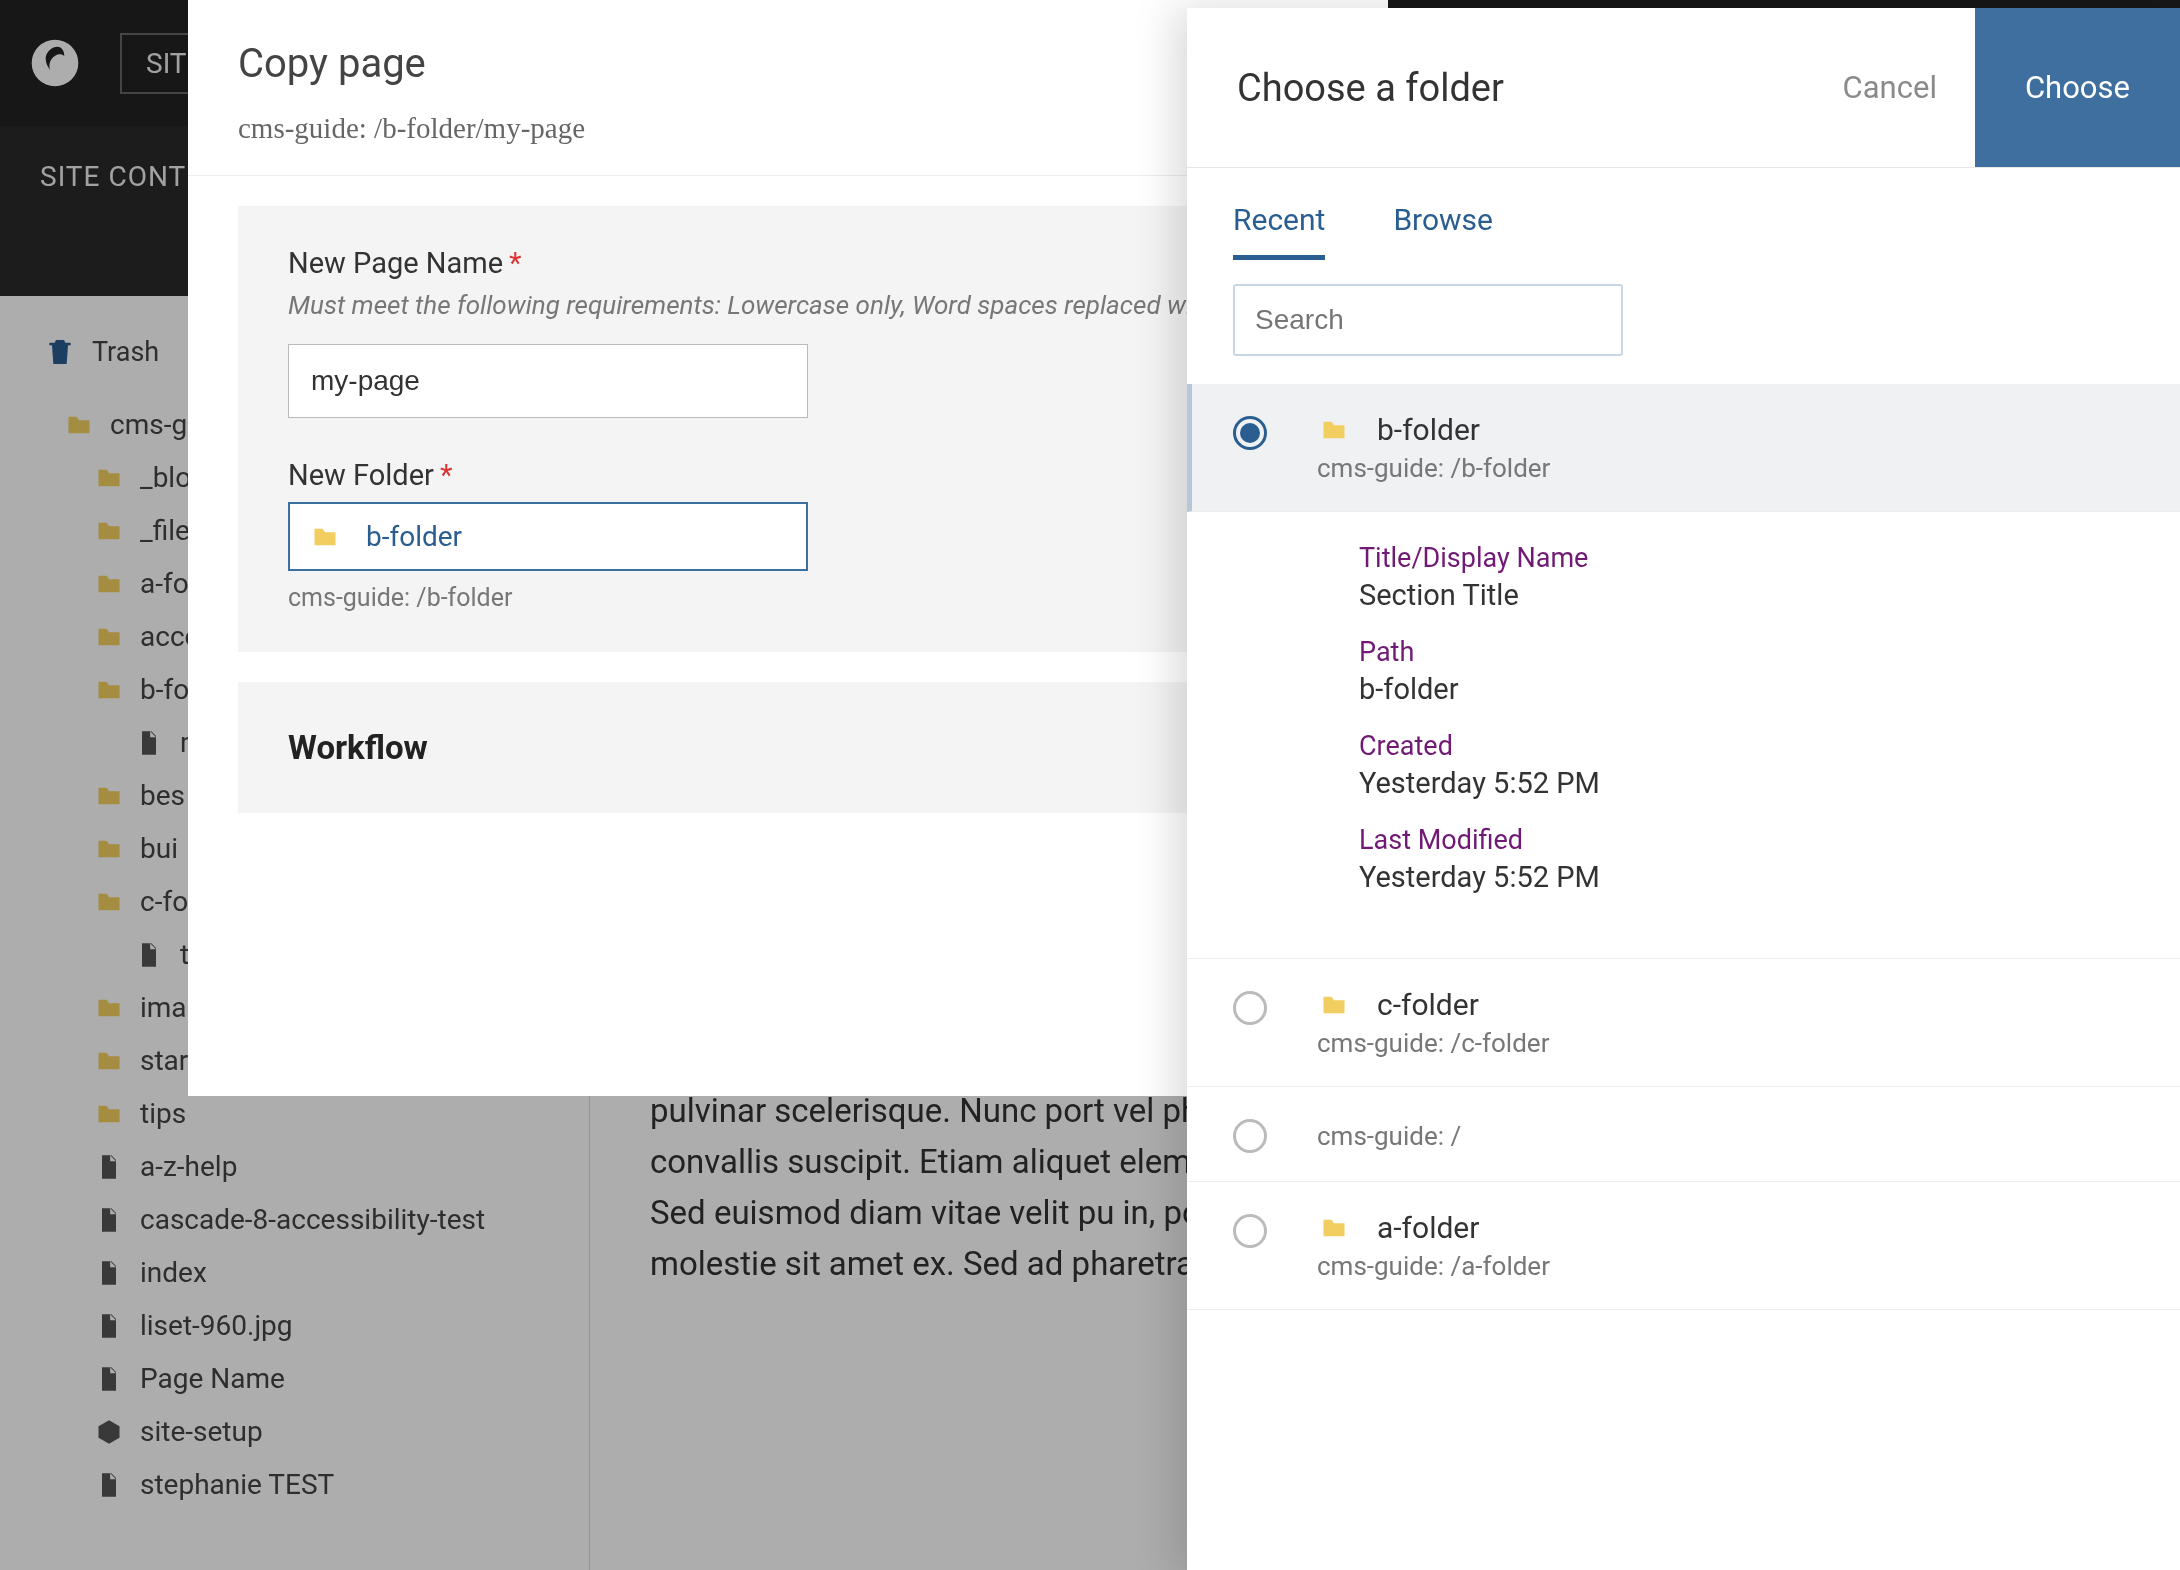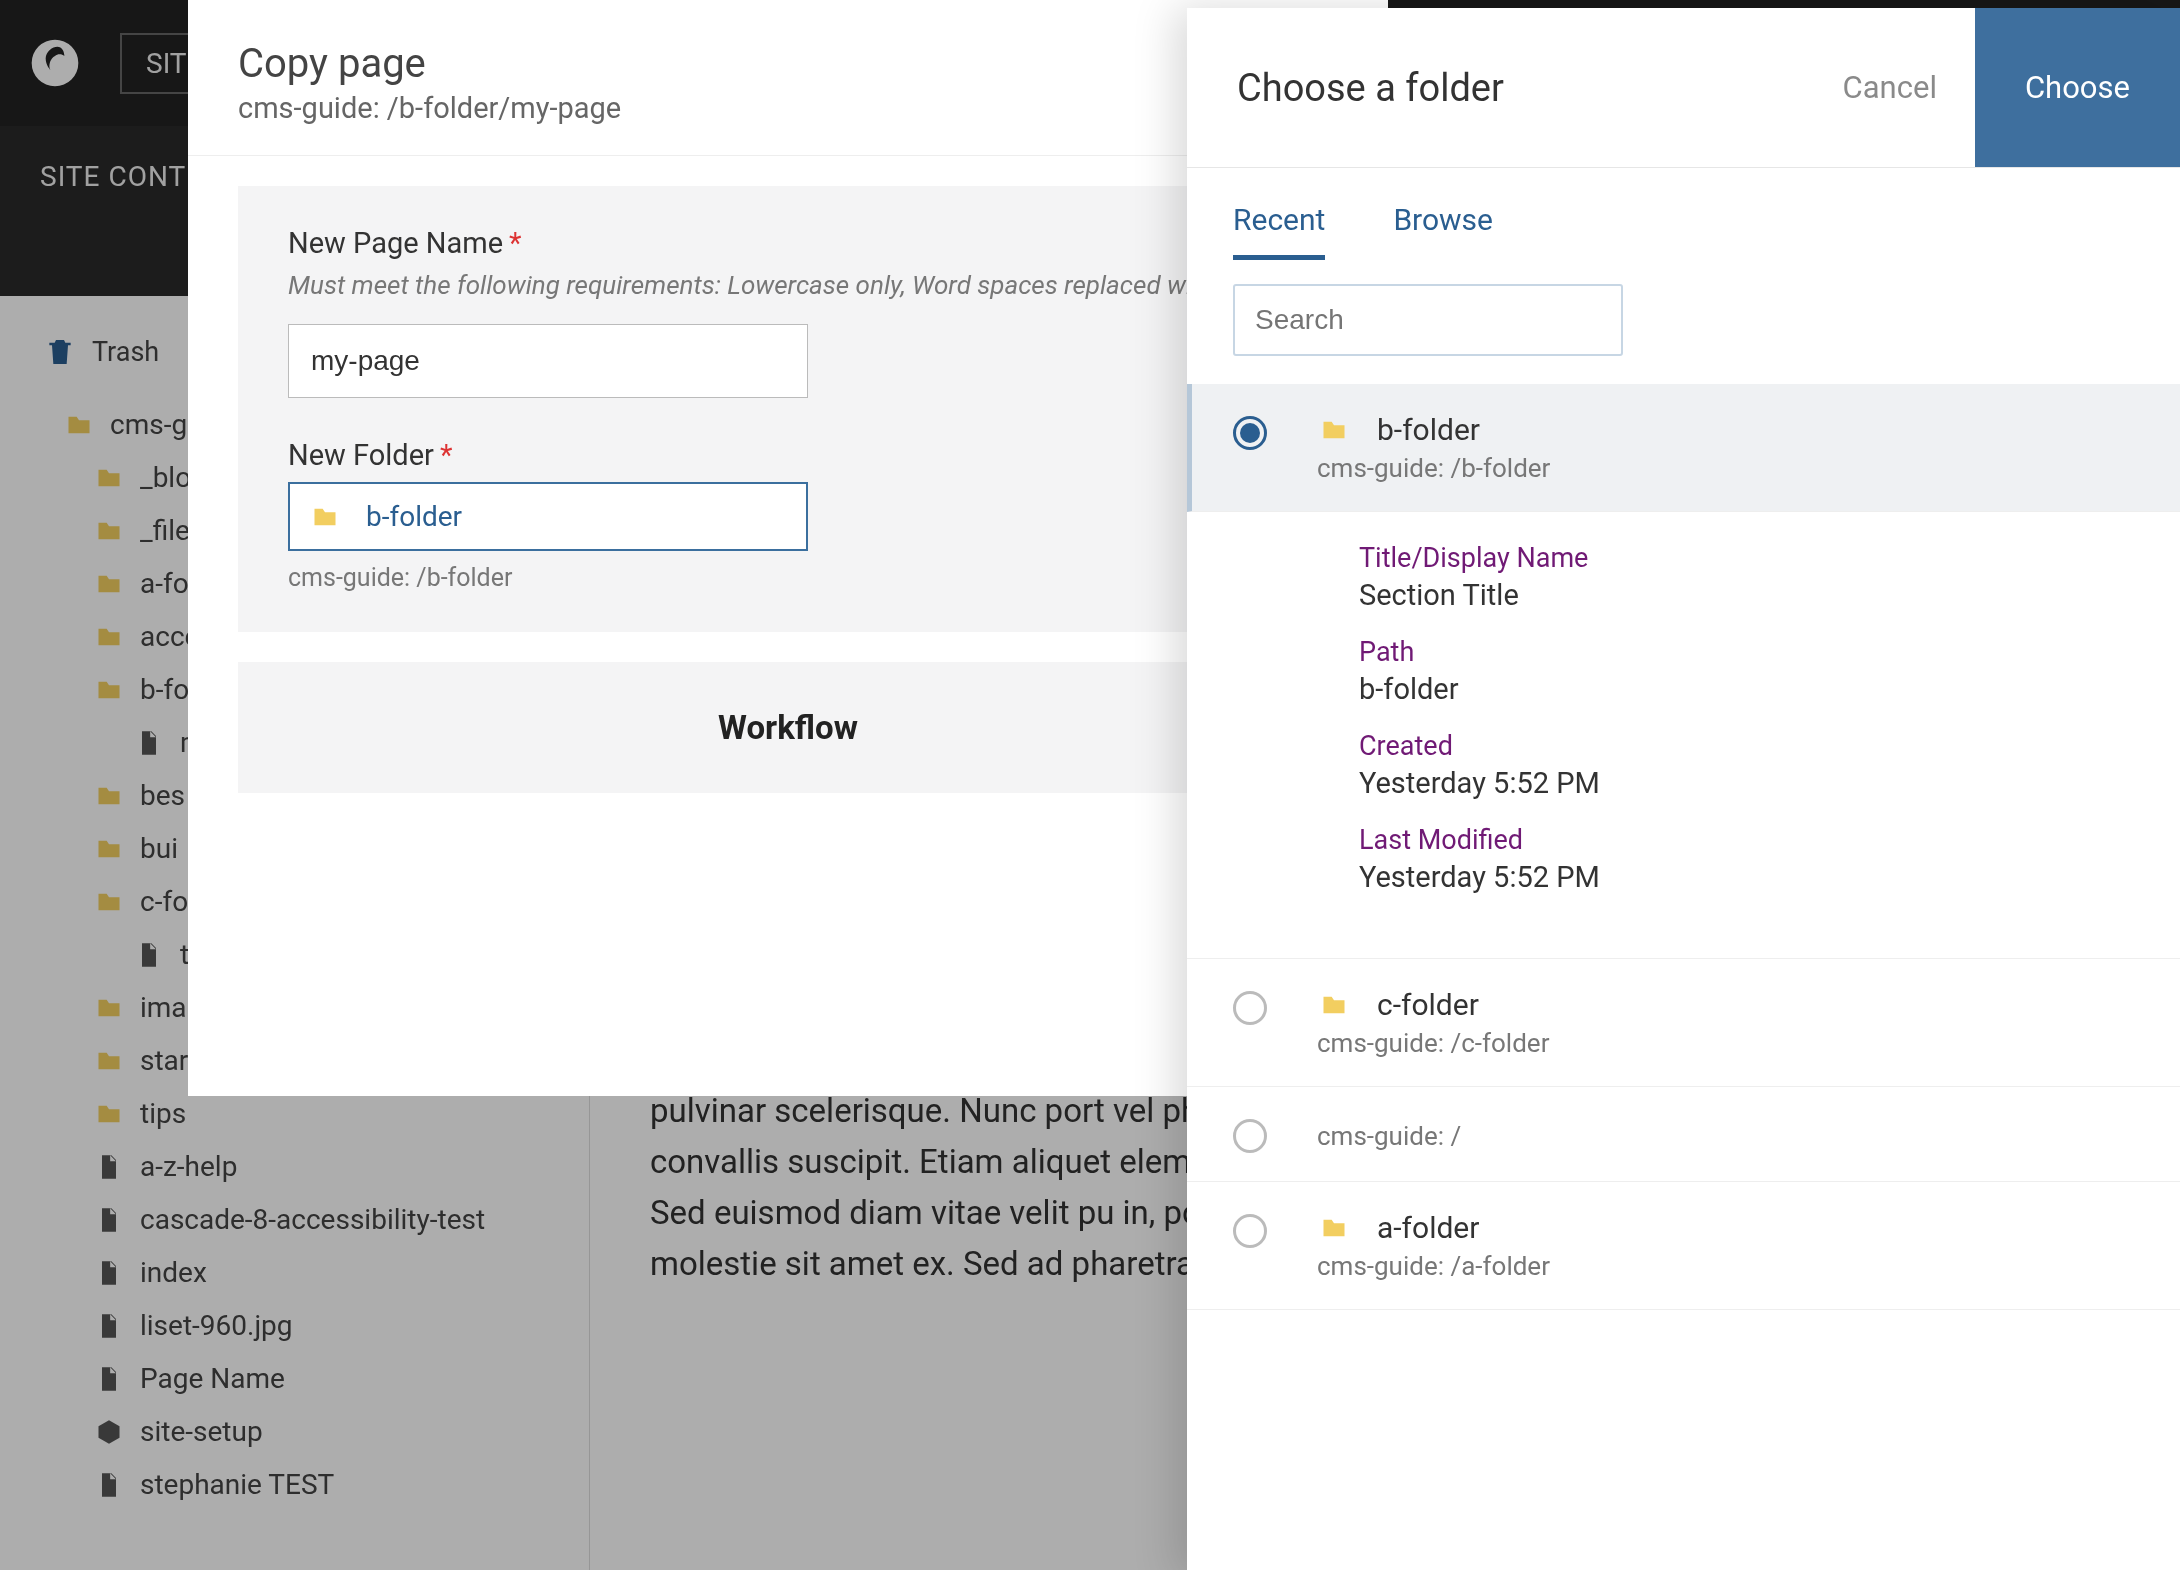--- a/index.html
+++ b/index.html
@@ -106,21 +106,21 @@
   left: 188px;
   width: 1200px;
   height: 1096px;
   background: #fff;
 }
 .modal-copy .header {
   padding: 40px 50px 30px 50px;
   border-bottom: 1px solid #eee;
 }
 .modal-copy .header .title { font-size: 40px; color: #444; }
-.modal-copy .header .path { font-size: 29px; color: #666; margin-top: 4px; }
+.modal-copy .header .path { font-size: 29px; color: #666; margin-top: 25px; font-family: Liberation Serif, serif; }
 .modal-copy .body {
   padding: 0 50px 40px 50px;
 }
 .field-card {
   background: #f4f4f5;
   padding: 40px 50px;
   margin-top: 30px;
 }
 .field-label { font-size: 29px; color: #333; margin-bottom: 10px;}
 .field-req { color: #d33; margin-left: 6px;}
@@ -141,21 +141,21 @@
   background: #fff;
 }
 .folder-select .folder-icon svg { fill: #f2ce60; }
 .folder-select .fname { color: #2a5e90; font-size: 28px; margin-left: 10px;}
 .field-subpath { font-size: 25px; color: #777; margin-top: 12px;}
 .workflow-card {
   background: #f4f4f5;
   padding: 46px 50px;
   margin-top: 30px;
 }
-.workflow-card h2 { font-size: 33px; color: #222; font-weight: 700; text-align: center;}
+.workflow-card h2 { font-size: 33px; color: #222; font-weight: 700;}
 
 
 .panel {
   position: absolute;
   top: 8px; right: 0;
   width: 993px; height: 100%;
   background: #fff;
   box-shadow: -12px 0 40px rgba(0,0,0,0.15);
   display: flex; flex-direction: column;
 }

